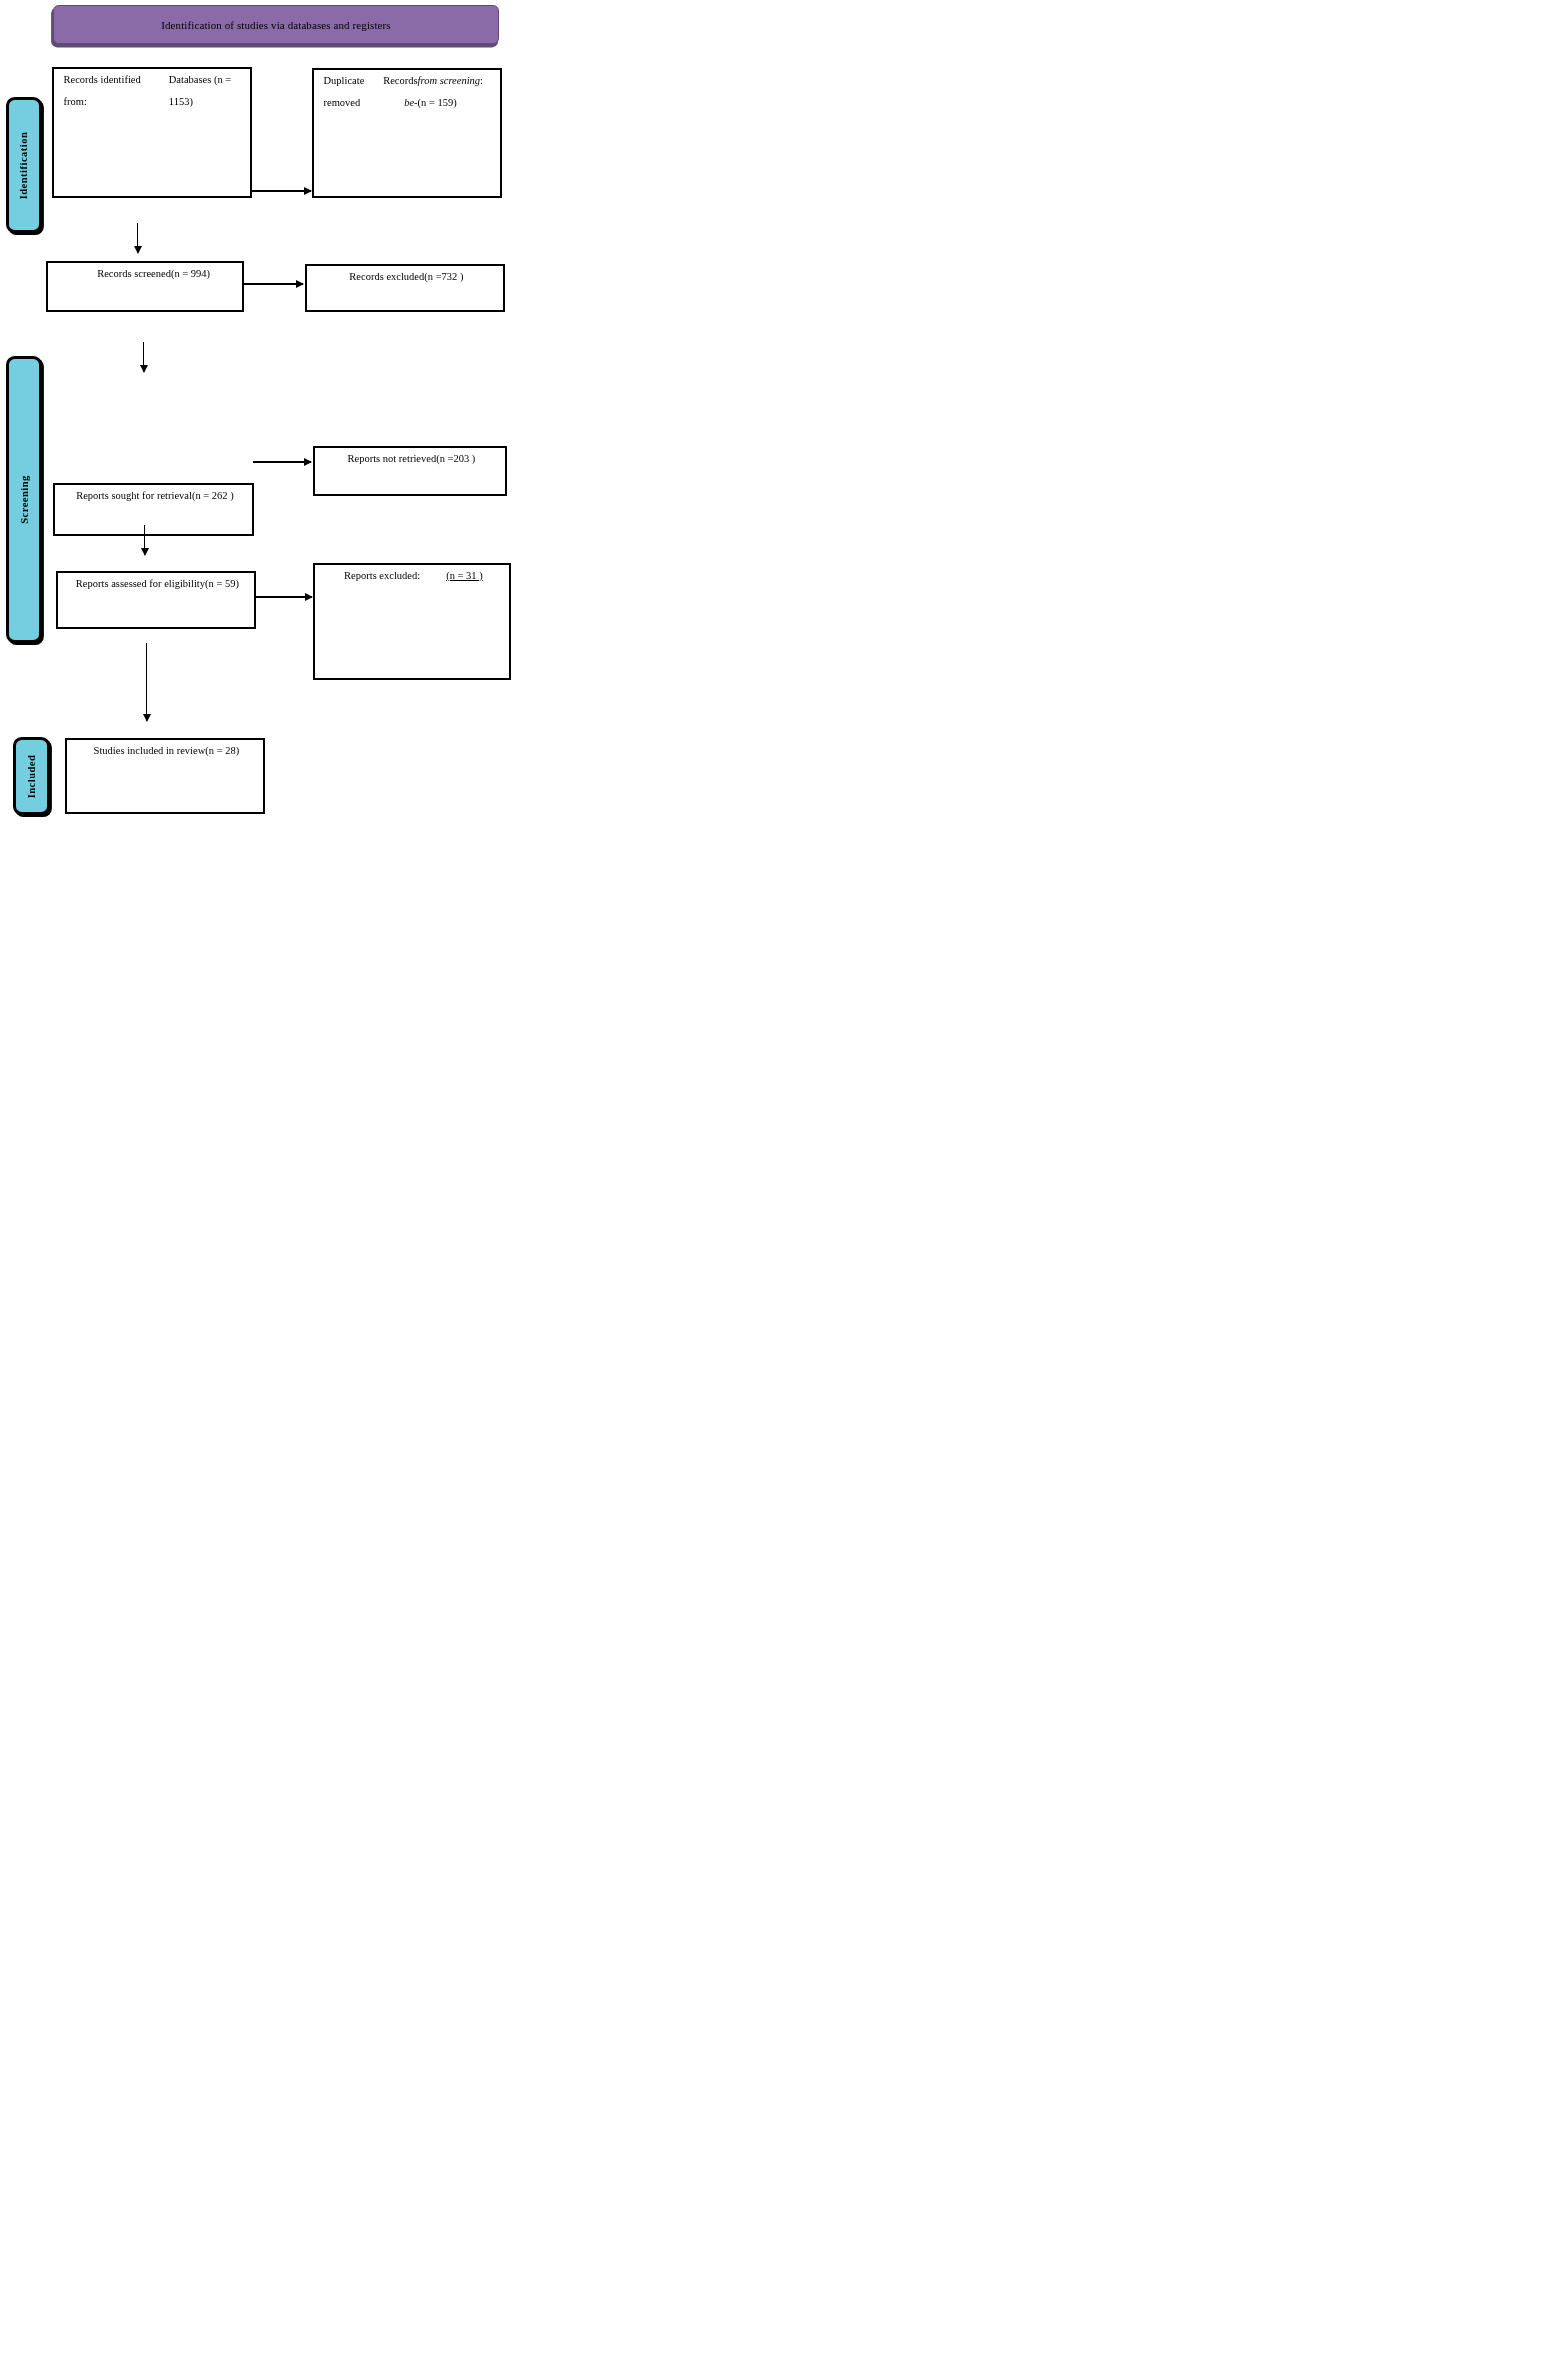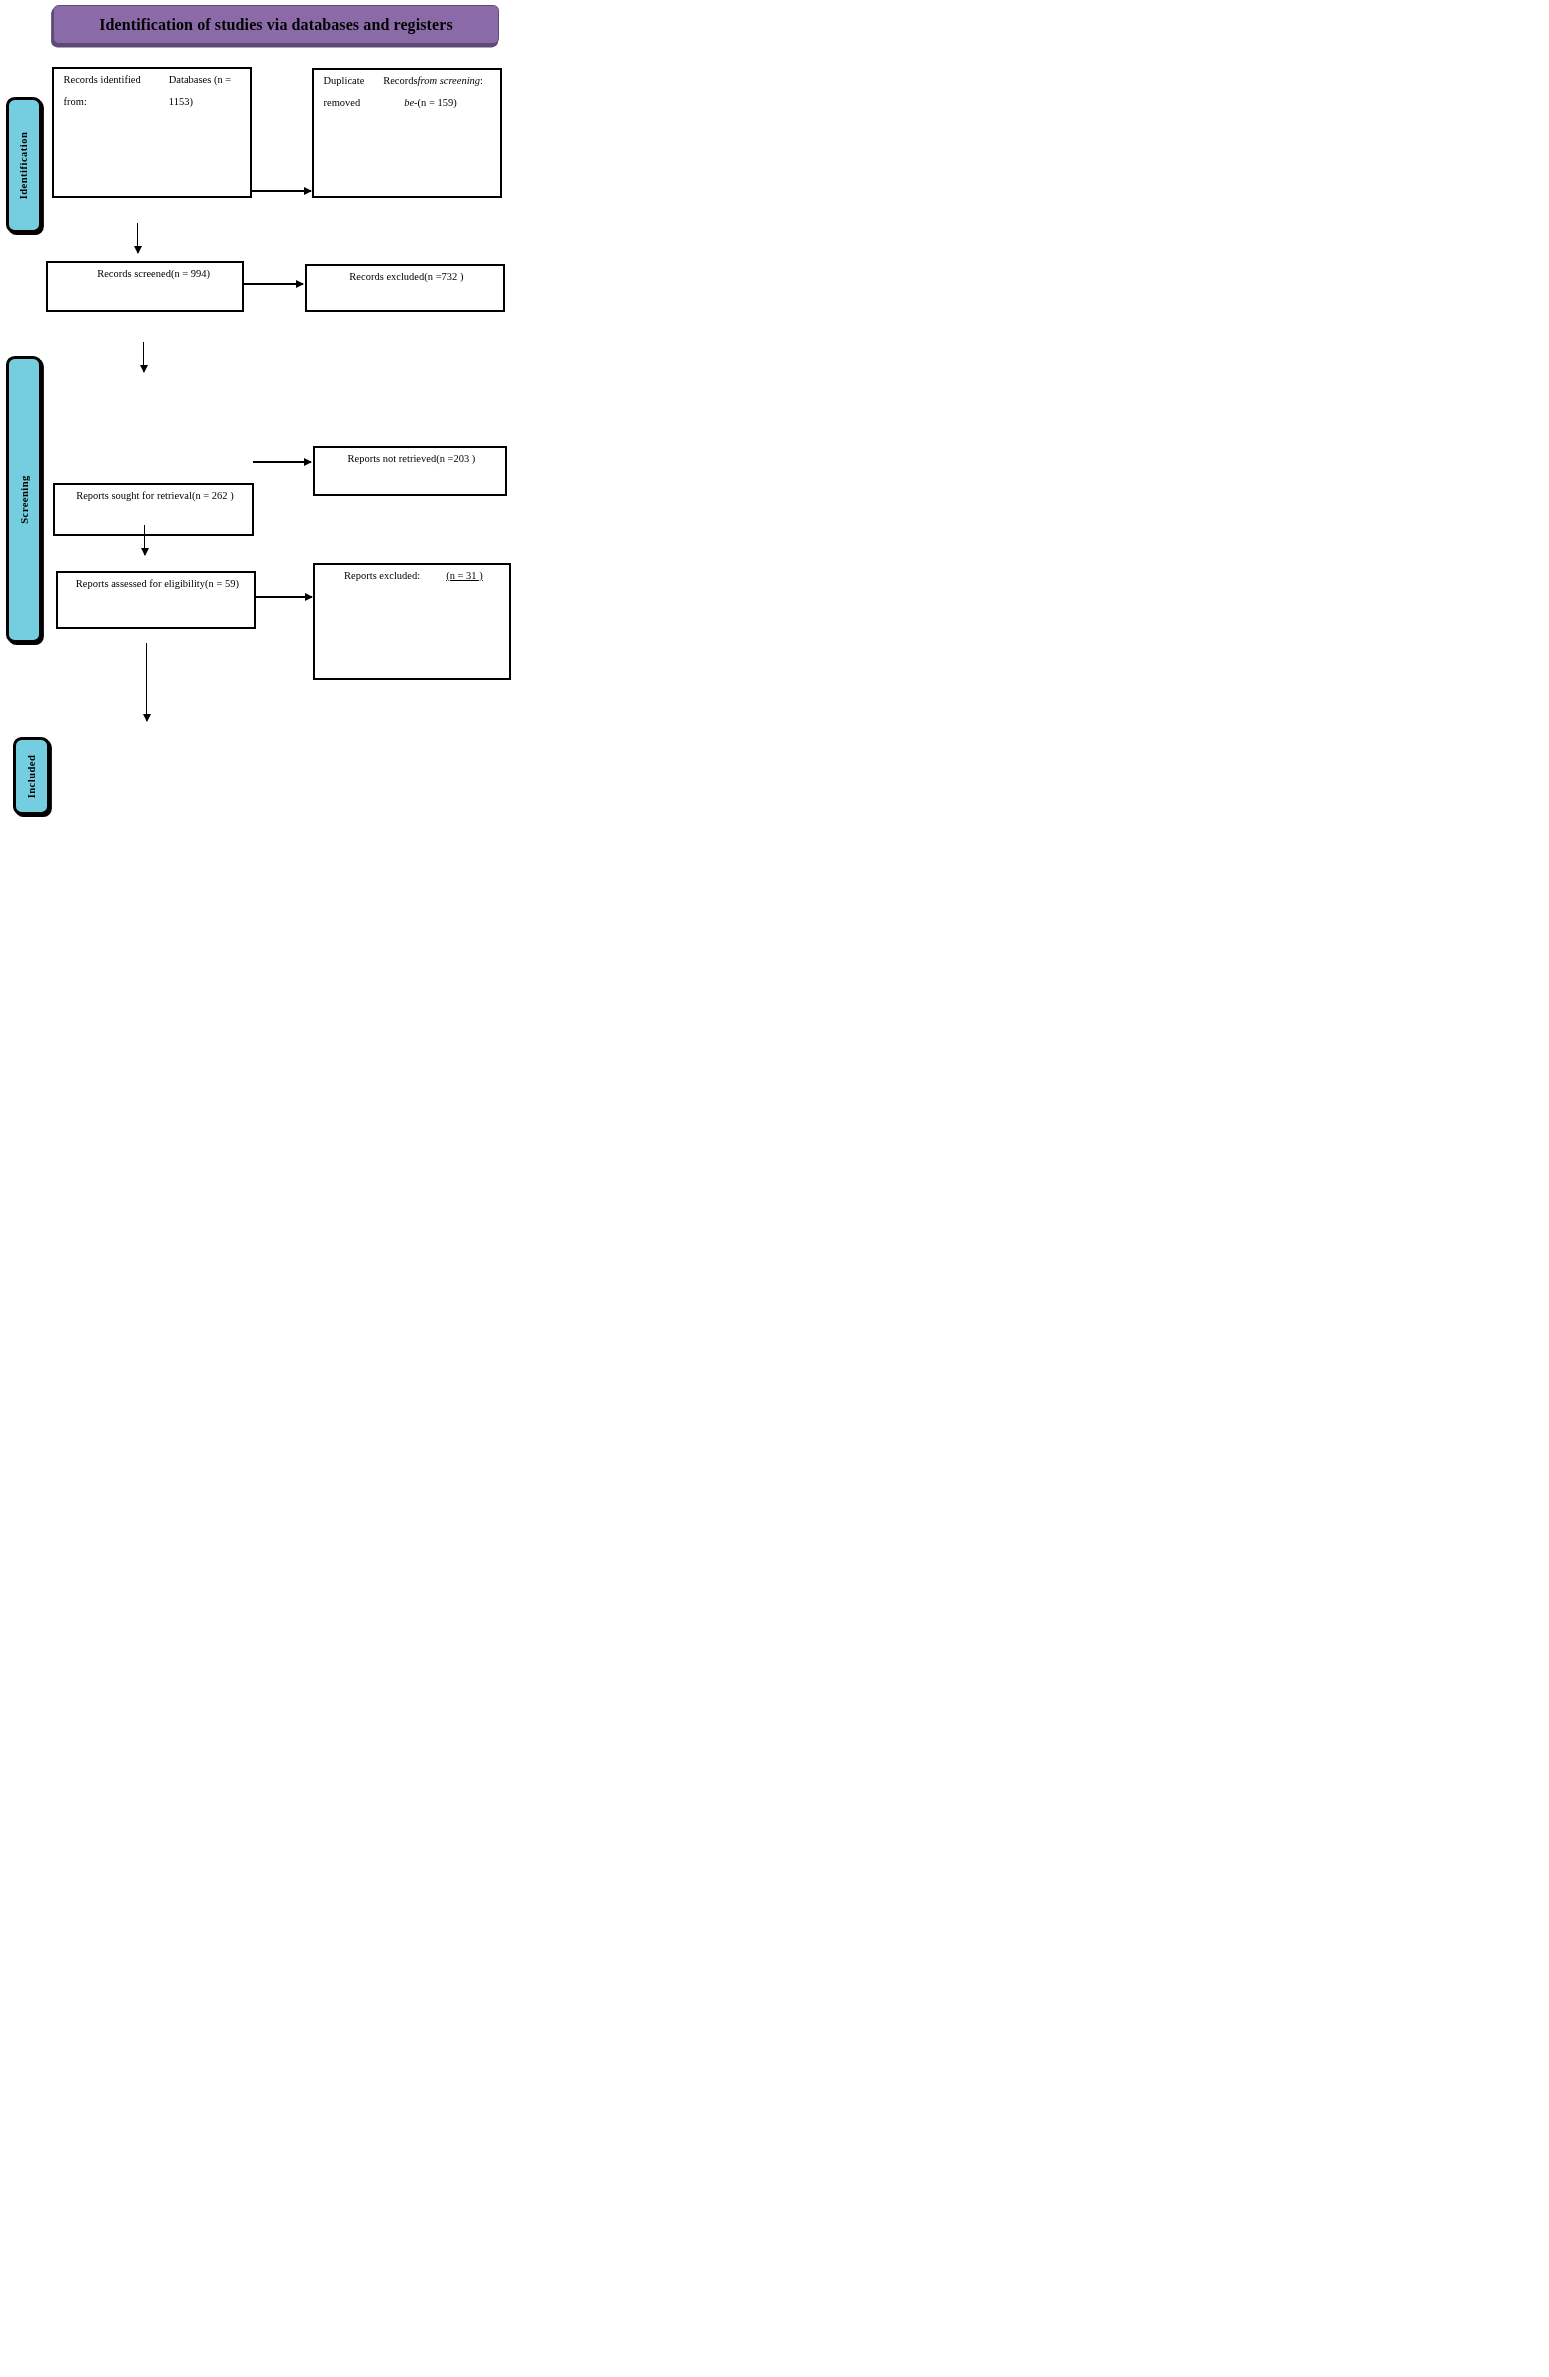--- a/index.html
+++ b/index.html
@@ -18,21 +18,21 @@
     position: absolute;
     left: 53px; top: 5.2px; width: 446px; height: 39px;
     background: #8A6BA8;
     border: 1.9px solid #5E4B76;
     border-radius: 5.7px;
     box-shadow: -1.4px 2.9px 0 0.5px #5E4B76;
     display: flex; align-items: center; justify-content: center;
     box-sizing: border-box;
   }
   .banner span {
-    font-weight: bold; font-size: 16px; letter-spacing: 0.1px;
+    font-weight: normal; font-size: 11px; letter-spacing: 0.1px;
   }
 
   
   .stage {
     position: absolute;
     background: #74CEE0;
     border: 3.3px solid #000;
     border-radius: 8.6px;
     box-shadow: 1.9px 1.9px 0 0 #000;
     display: flex; align-items: center; justify-content: center;
@@ -156,20 +156,24 @@
   <div class="fbox box-reports-assessed">
     <div>Reports assessed for eligibility</div>
     <div>(n = 59)</div>
   </div>
 
   <div class="fbox box-reports-excluded">
     <div>Reports excluded:</div>
     <div class="l2-indent-lg">(n = 31 )</div>
   </div>
 
+  <div class="fbox box-studies-included">
+    <div>Studies included in review</div>
+    <div>(n = 28)</div>
+  </div>
 
   <div class="arrow-h arrow-1"></div>
   <div class="arrow-h arrow-2"></div>
   <div class="arrow-h arrow-3"></div>
   <div class="arrow-h arrow-4"></div>
   <div class="arrow-v varrow-1"></div>
   <div class="arrow-v varrow-2"></div>
   <div class="arrow-v varrow-3"></div>
   <div class="arrow-v varrow-4"></div>
 

